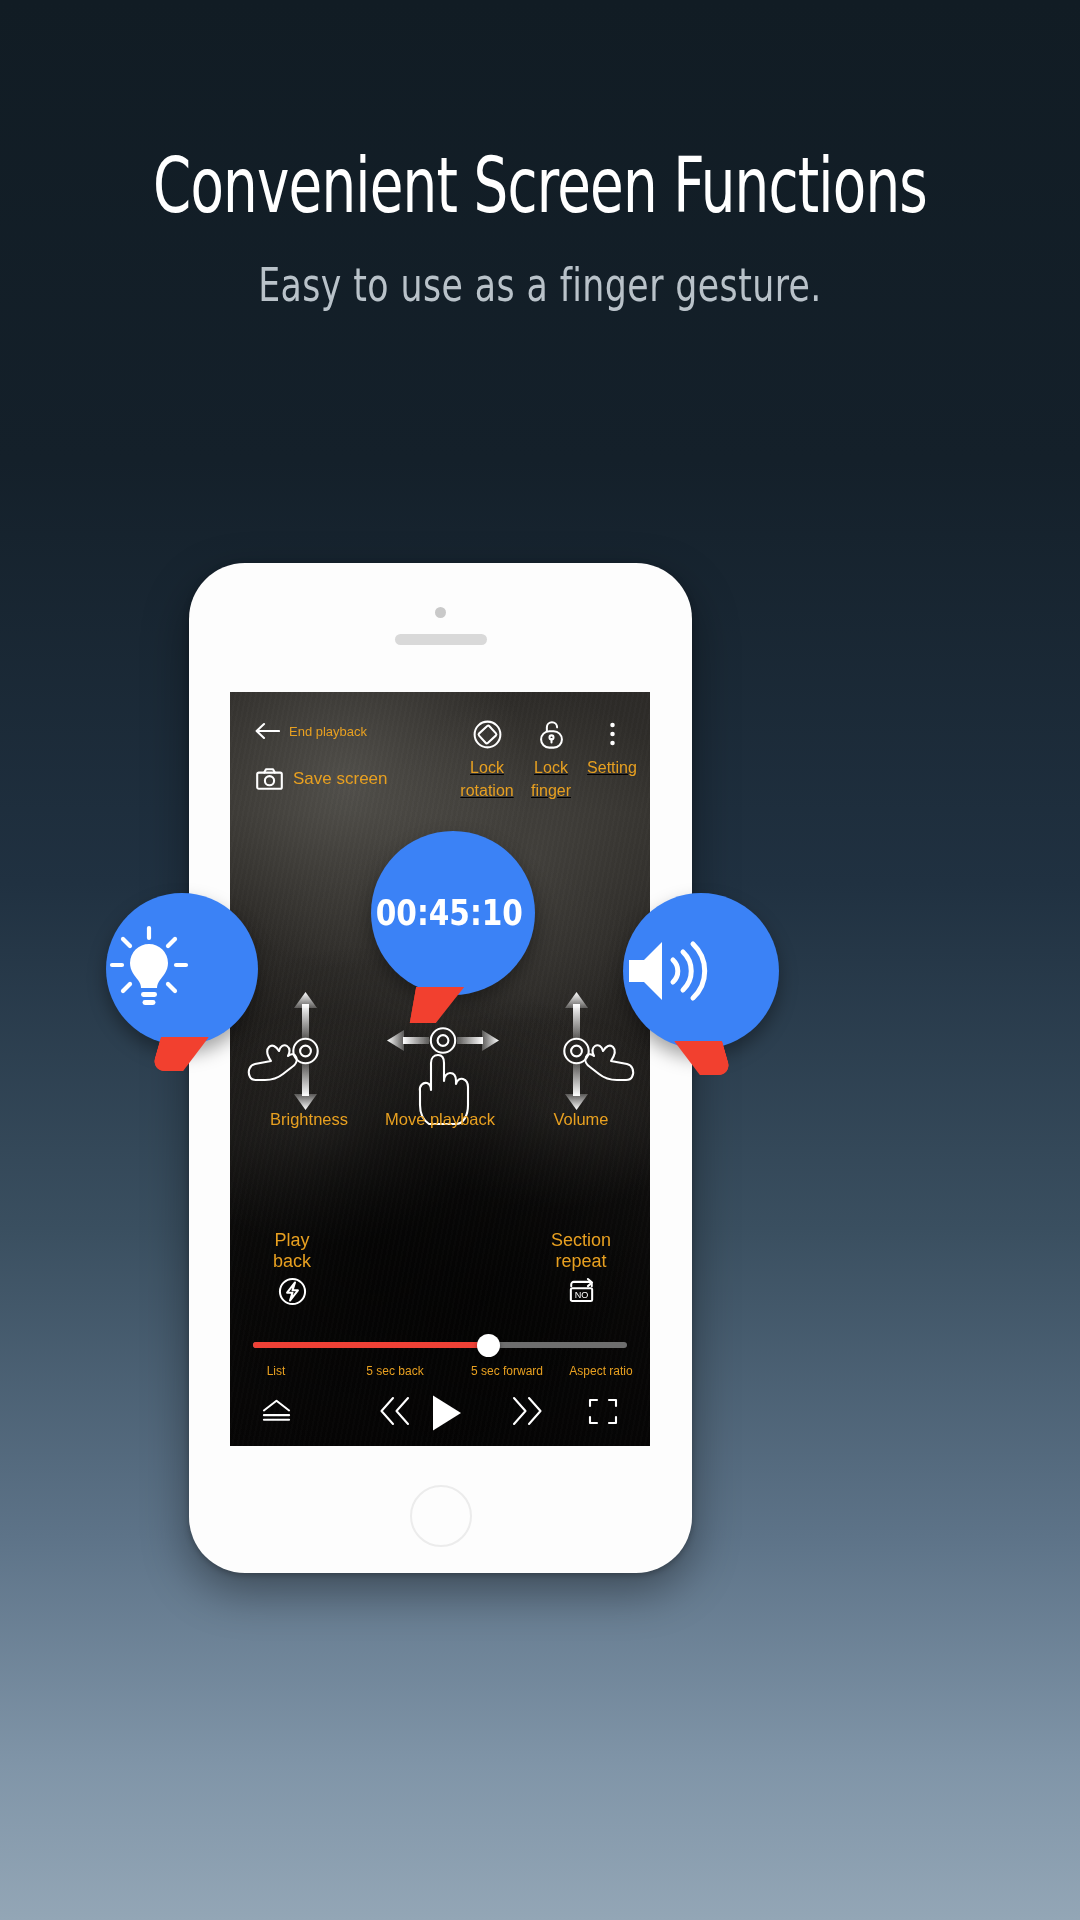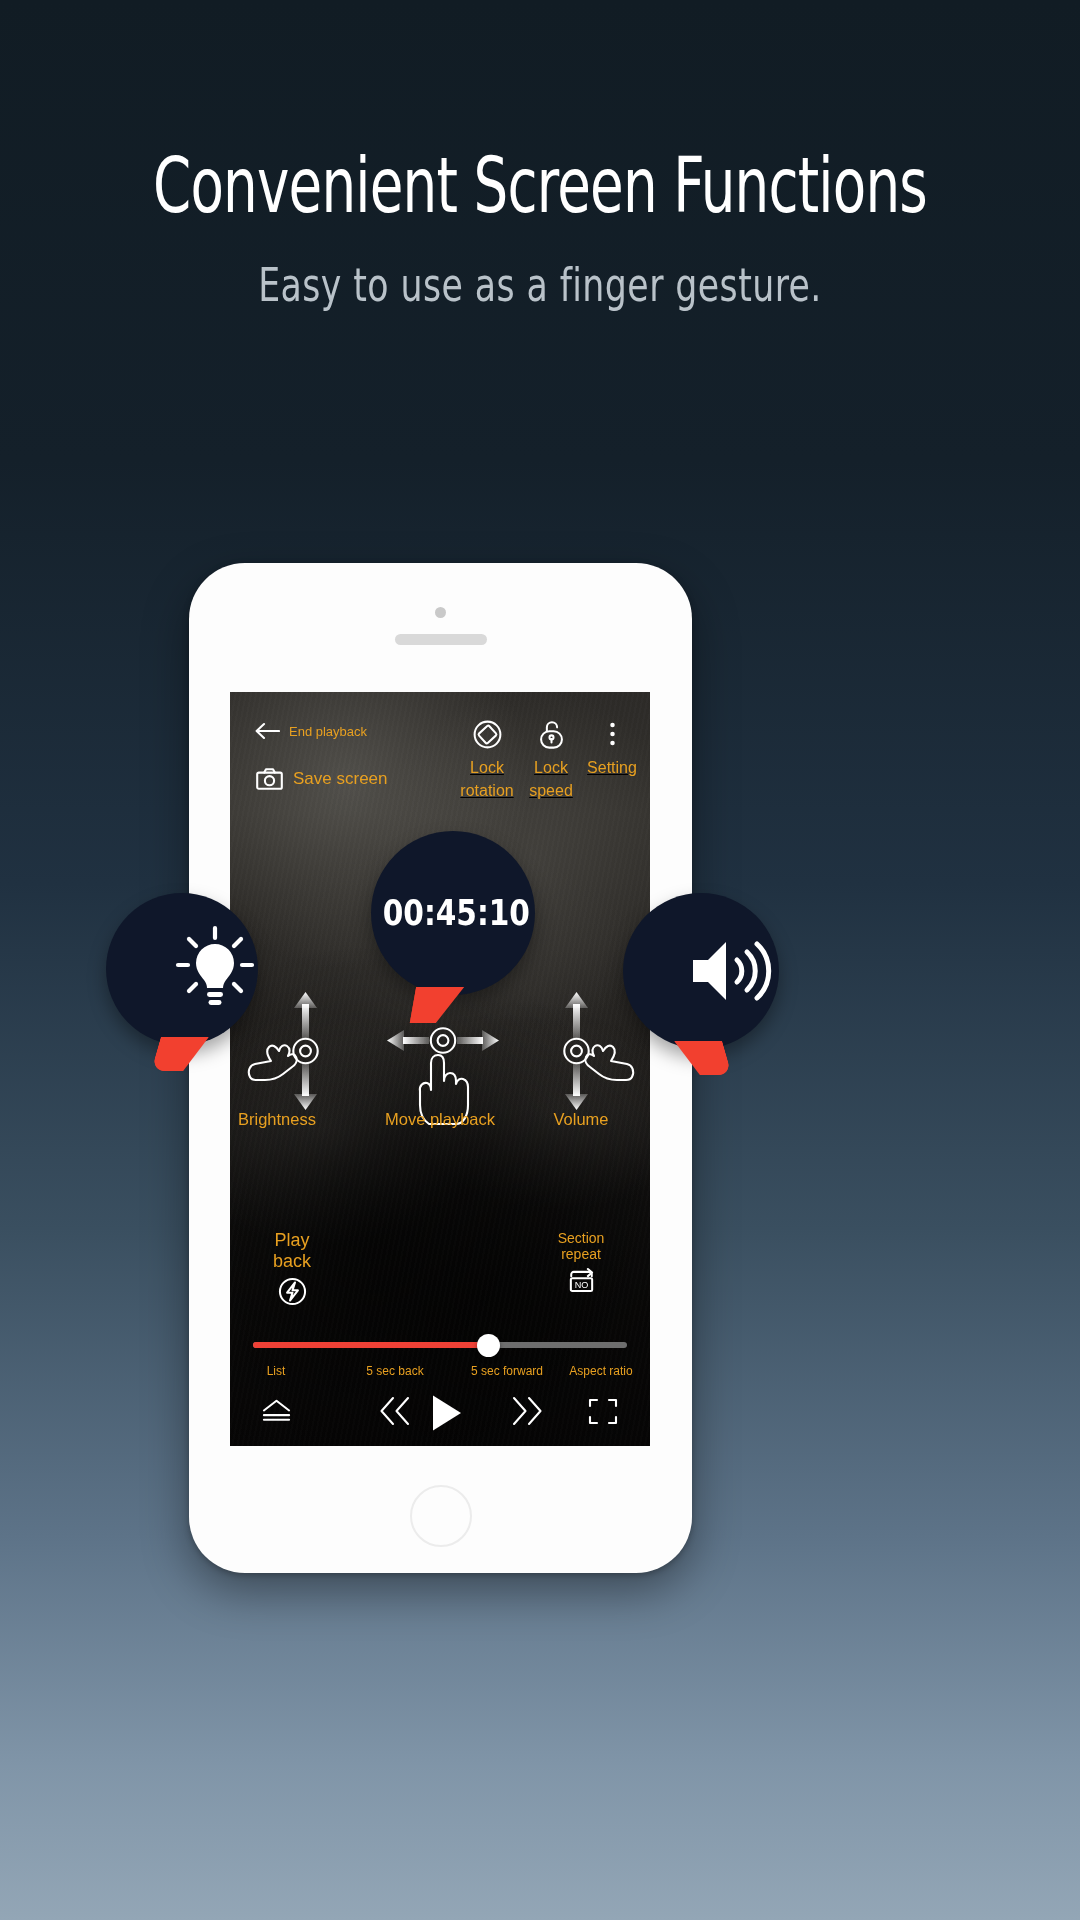--- a/index.html
+++ b/index.html
@@ -78,23 +78,23 @@
   .save-screen { position:absolute; left:26px; top:76px; display:flex; align-items:center; gap:10px; }
   .save-screen .lbl { font-size:17px; }
 
   .top-right { position:absolute; right:10px; top:22px; display:flex; align-items:flex-start; gap:2px;text-decoration:underline; }
   .tr-item { width:62px; text-align:center; }
   .tr-item .ico { height:40px; display:flex; align-items:center; justify-content:center; }
   .tr-item .lbl { font-size:16px; line-height:1.15; display:block; margin-top:5px; }
   .tr-item.setting { width:56px; }
 
   
-  .bubble { position:absolute; background:#0f172a; border-radius:50%;
+  .bubble { position:absolute; background:#3b82f6; border-radius:50%;
             box-shadow:0 9px 18px rgba(0,0,0,.35);
-            display:flex; align-items:center; justify-content:flex-end; }
+            display:flex; align-items:center; justify-content:flex-start; }
   .bubble .tail { position:absolute; width:0; height:0; }
 
   .bubble-bright { left:106px; top:893px; width:152px; height:152px; z-index:5; }
   .bubble-bright .tail { left:50px; bottom:-26px;
       border-left:32px solid #f2402f; border-right:16px solid transparent;
       border-top:34px solid #f2402f; border-bottom:0;
       transform:skewX(-16deg); border-radius:0 0 0 14px; }
   .bubble-time { left:371px; top:831px; width:164px; height:164px; z-index:5; }
   .bubble-time .timetext { font-size:35px; font-weight:700; color:#fff; letter-spacing:0px;
                            font-family:"DejaVu Sans Condensed","Liberation Sans",sans-serif; transform:scaleX(.94); }
@@ -110,31 +110,31 @@
 
   
   .gesture-row { position:absolute; left:0; top:298px; width:420px; height:140px; }
   .gesture { position:absolute; }
   .g-brightness { left:12px; top:0; width:110px; }
   .g-move { left:155px; top:10px; width:110px; }
   .g-volume { left:300px; top:0; width:110px; }
 
   .gesture-labels { position:absolute; left:0; top:418px; width:420px; }
   .gl { position:absolute; font-size:16.5px; }
-  .gl.b { left:8px; width:110px; text-align:left; }
+  .gl.b { left:8px; width:110px; text-align:right; }
   .gl.m { left:150px; width:120px; text-align:center; }
   .gl.v { left:296px; width:110px; text-align:center; }
 
   
   .playspeed { position:absolute; left:16px; top:538px; width:92px; text-align:center; }
   .playspeed .lbl { font-size:18px; line-height:1.16; display:block; }
   .playspeed .ico { margin-top:5px; }
 
   .sectionrepeat { position:absolute; right:14px; top:538px; width:110px; text-align:center; }
-  .sectionrepeat .lbl { font-size:14px; line-height:1.16; display:block; }
+  .sectionrepeat .lbl { font-size:18px; line-height:1.16; display:block; }
   .sectionrepeat .ico { margin-top:5px; }
 
   
   .progress { position:absolute; left:23px; top:650px; width:374px; height:6px; }
   .progress .track { position:absolute; inset:0; background:#6e6e6e; border-radius:3px; }
   .progress .fill { position:absolute; left:0; top:0; bottom:0; background:#ef4136; border-radius:3px; }
   .progress .knob { position:absolute; top:50%; width:23px; height:23px; margin-top:-11.5px; margin-left:-11.5px;
                     background:#fff; border-radius:50%; box-shadow:0 2px 4px rgba(0,0,0,.4); }
 
   
@@ -202,21 +202,21 @@
         <div class="tr-item">
           <div class="ico">
             <svg width="27" height="31" viewBox="0 0 28 32">
               <rect class="ic" x="3.2" y="12.6" width="21.6" height="17" rx="8.5"></rect>
               <path class="ic" d="M9.2 12.6 V8.6 a5.3 5.3 0 0 1 10.6 0"></path>
               <circle class="ic" cx="14" cy="19" r="2.1"></circle>
               <path class="ic" d="M14 20.8 V24.4"></path>
             </svg>
           </div>
           <span class="lbl amber">Lock</span>
-          <span class="lbl amber">speed</span>
+          <span class="lbl amber">finger</span>
         </div>
 
         <div class="tr-item setting">
           <div class="ico">
             <svg width="9" height="31" viewBox="0 0 10 32">
               <circle cx="5" cy="5.5" r="2.5" fill="#ffffff"></circle>
               <circle cx="5" cy="15.5" r="2.5" fill="#ffffff"></circle>
               <circle cx="5" cy="25.5" r="2.5" fill="#ffffff"></circle>
             </svg>
           </div>

